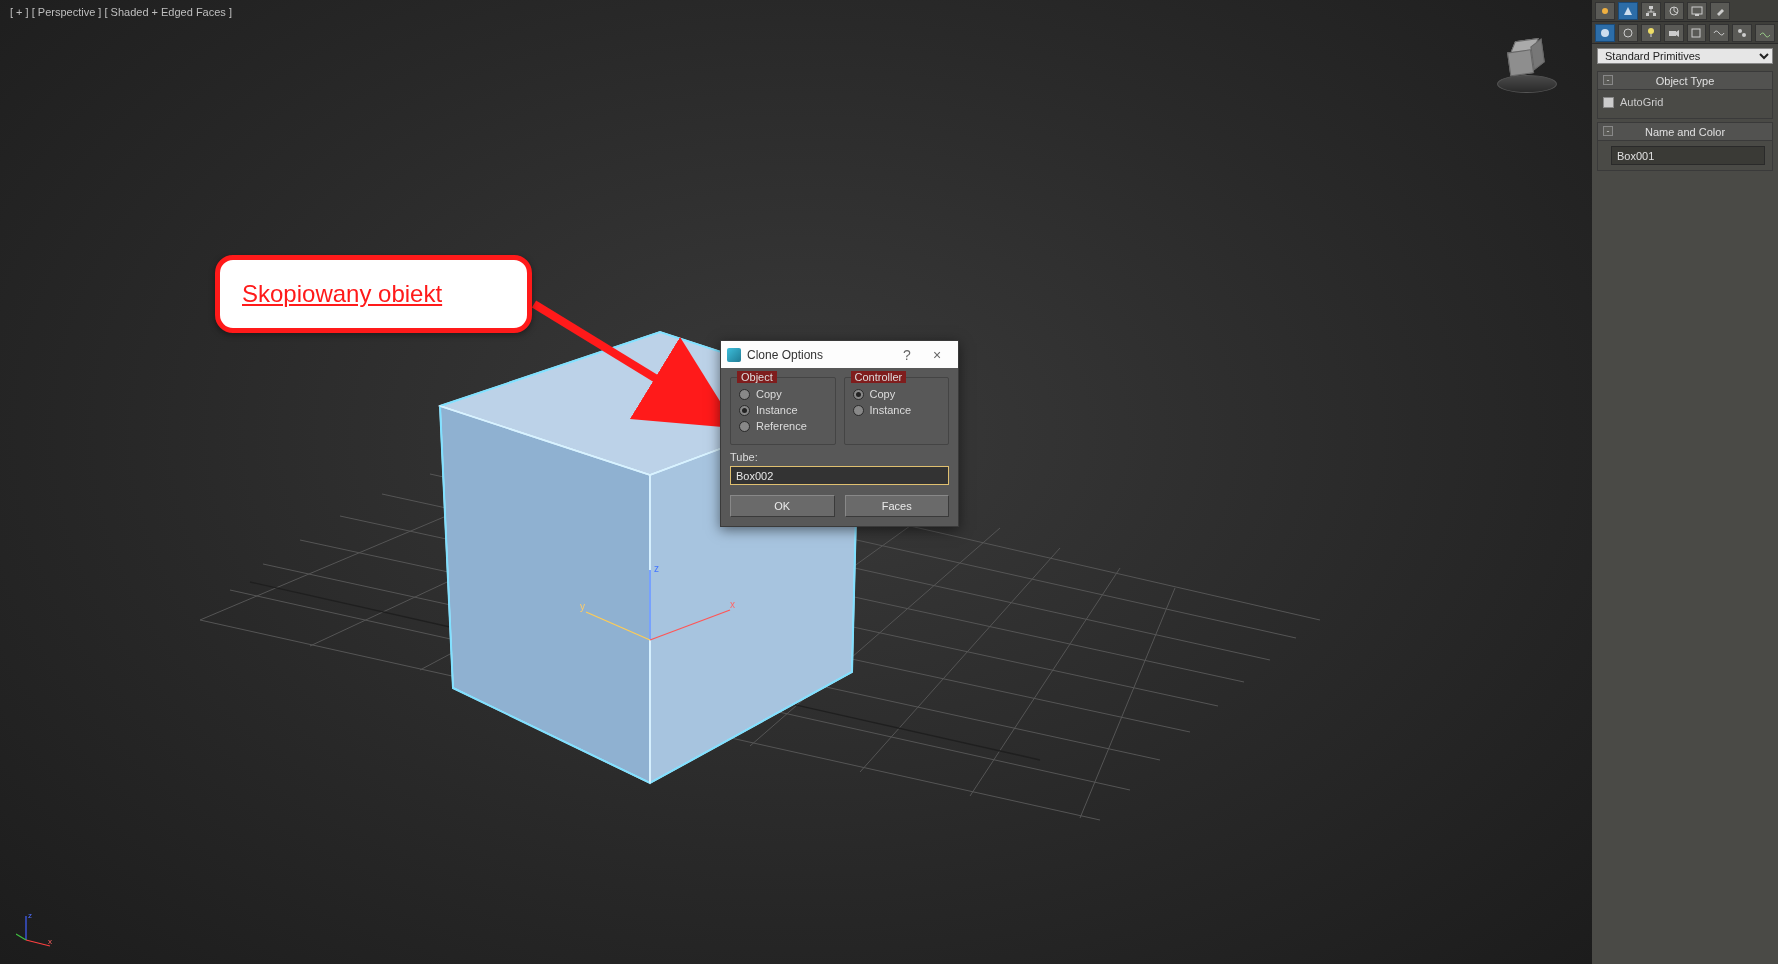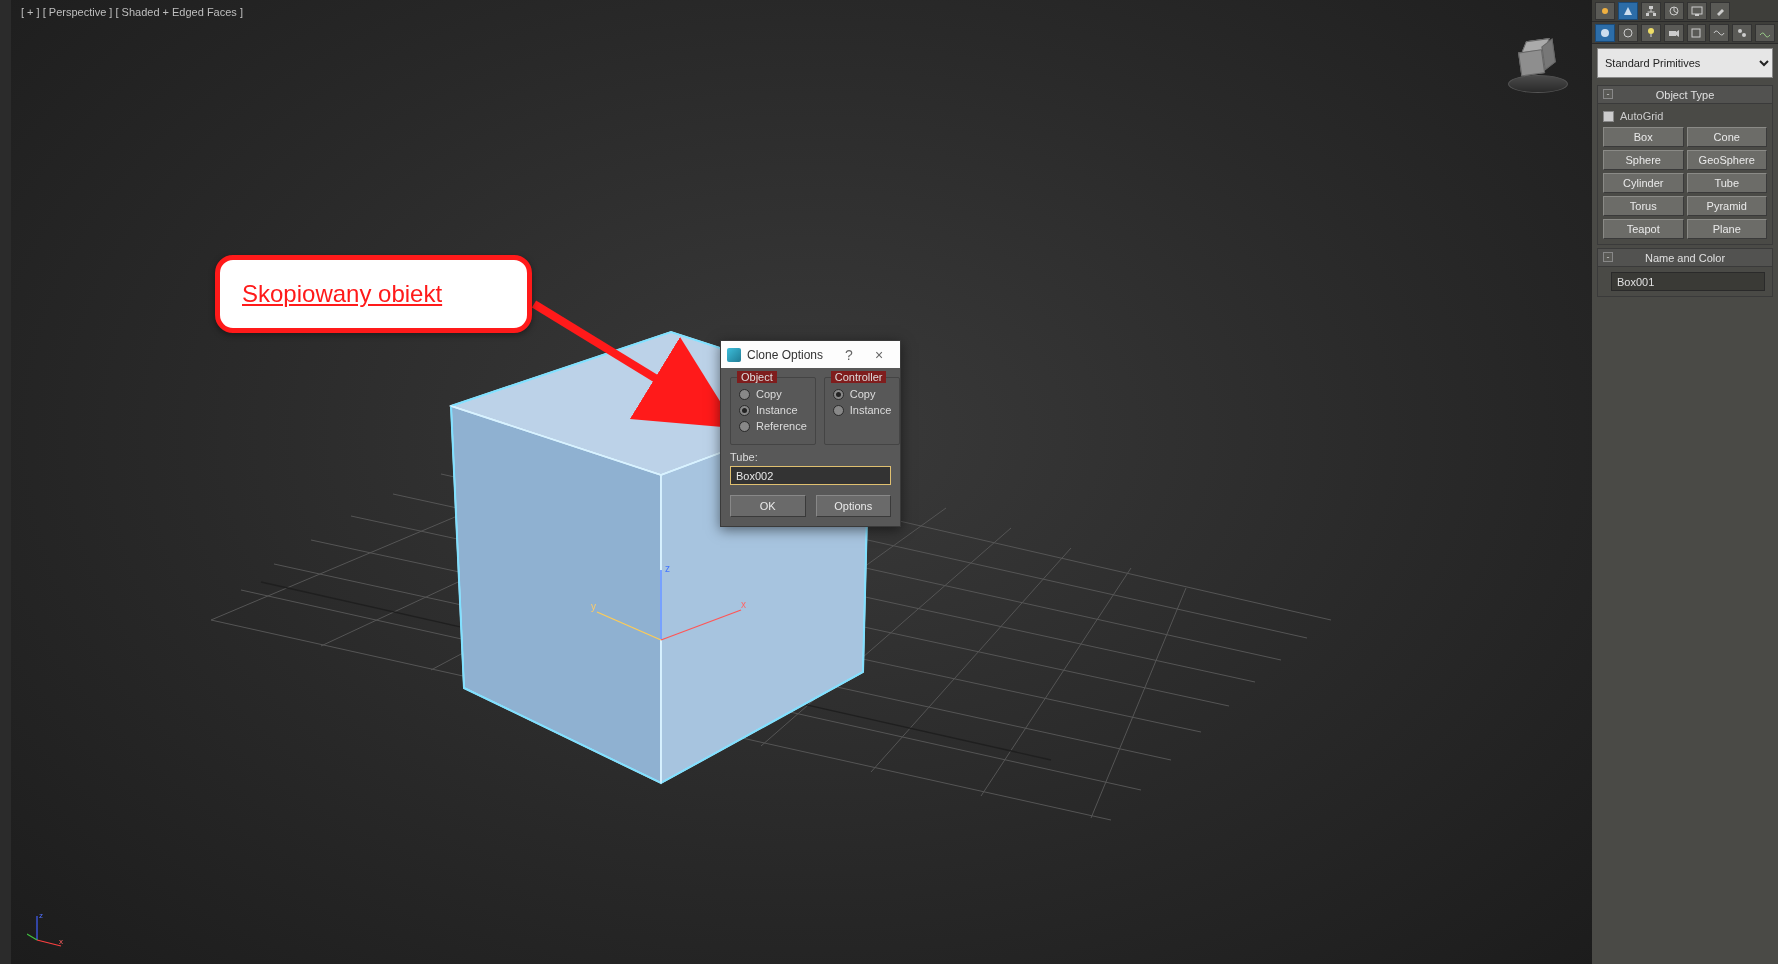--- a/index.html
+++ b/index.html
@@ -25,21 +25,20 @@
 }
 
 
 .vp {
   position: absolute;
   top: 0; left: 0;
   width: 1592px;
   height: 964px;
   background: radial-gradient(ellipse at 50% 45%, #3a3a3a 0%, #292929 55%, #1c1c1c 100%);
   overflow: hidden;
-  margin-left: 11px;
 }
 
 
 .grid {
   position: absolute;
   top: 0; left: 0; width: 100%; height: 100%;
 }
 
 
 .cube {
@@ -94,21 +93,21 @@
   text-decoration: underline;
 }
 .arrow-svg {
   position:absolute; left:0; top:0; z-index:29; pointer-events:none;
 }
 
 
 .dialog {
   position: absolute;
   left: 720px; top: 340px;
-  width: 181px;
+  width: 239px;
   background: #585858;
   border: 1px solid #3a3a3a;
   box-shadow: 0 3px 12px rgba(0,0,0,.5);
   z-index: 40;
   font-size: 11px;
   color: #dcdcdc;
 }
 .dialog .titlebar {
   background: #fdfdfd;
   color: #333;
@@ -172,21 +171,21 @@
   border-bottom:1px solid #2a2a2a; padding:2px 3px; gap:3px;
 }
 .iconrow .ic {
   width:20px; height:18px; background:#5a5a56; border:1px solid #333;
   display:flex; align-items:center; justify-content:center; cursor:pointer;
 }
 .iconrow .ic.sel { background:#2c6da8; border-color:#1a4a78; }
 .iconrow .ic svg { width:12px; height:12px; }
 .select-row { padding:4px 5px; background:#4a4a46; }
 .select-row select {
-  width:100%; height:30px; background:#e6e6e6; border:1px solid #888;
+  width:100%; height:16px; background:#e6e6e6; border:1px solid #888;
   font-size:11px; color:#222; padding:0 3px;
 }
 .rollout {
   margin:3px 5px 0; border:1px solid #3a3a3a; background:#4a4a46;
 }
 .rollout .rh {
   height:18px; display:flex; align-items:center; background:#525250;
   border-bottom:1px solid #3a3a3a; color:#e0e0e0; font-size:11px;
   position:relative;
 }
@@ -338,21 +337,21 @@
             <span>Instance</span>
           </div>
       </div>
     </div>
     <div class="namewrap">
       <label>Tube:</label>
       <input type="text" value="Box002" style="">
     </div>
     <div class="dlg-btns">
       <button>OK</button>
-      <button>Options</button>
+      <button>Faces</button>
     </div>
   </div>
 </div>
 
 <div class="panel">
   <div class="iconrow">
     <div class="ic">
         <svg viewBox="0 0 12 12">
           <circle cx="6" cy="6" r="3" fill="#f0b040"></circle>
         </svg>
@@ -442,32 +441,20 @@
   <div class="rollout">
     <div class="rh">
       <div class="minus">-</div>
       <div class="title">Object Type</div>
     </div>
     <div class="rc">
       <div class="autogrid">
         <div class="chk"></div>
         <span>AutoGrid</span>
       </div>
-      <div class="btn-grid">
-        <button>Box</button>
-        <button>Cone</button>
-        <button>Sphere</button>
-        <button>GeoSphere</button>
-        <button>Cylinder</button>
-        <button>Tube</button>
-        <button>Torus</button>
-        <button>Pyramid</button>
-        <button>Teapot</button>
-        <button>Plane</button>
-      </div>
     </div>
   </div>
   <div class="rollout">
     <div class="rh">
       <div class="minus">-</div>
       <div class="title">Name and Color</div>
     </div>
     <div class="rc">
       <div class="namecolor">
         <input type="text" value="Box001" style="">

